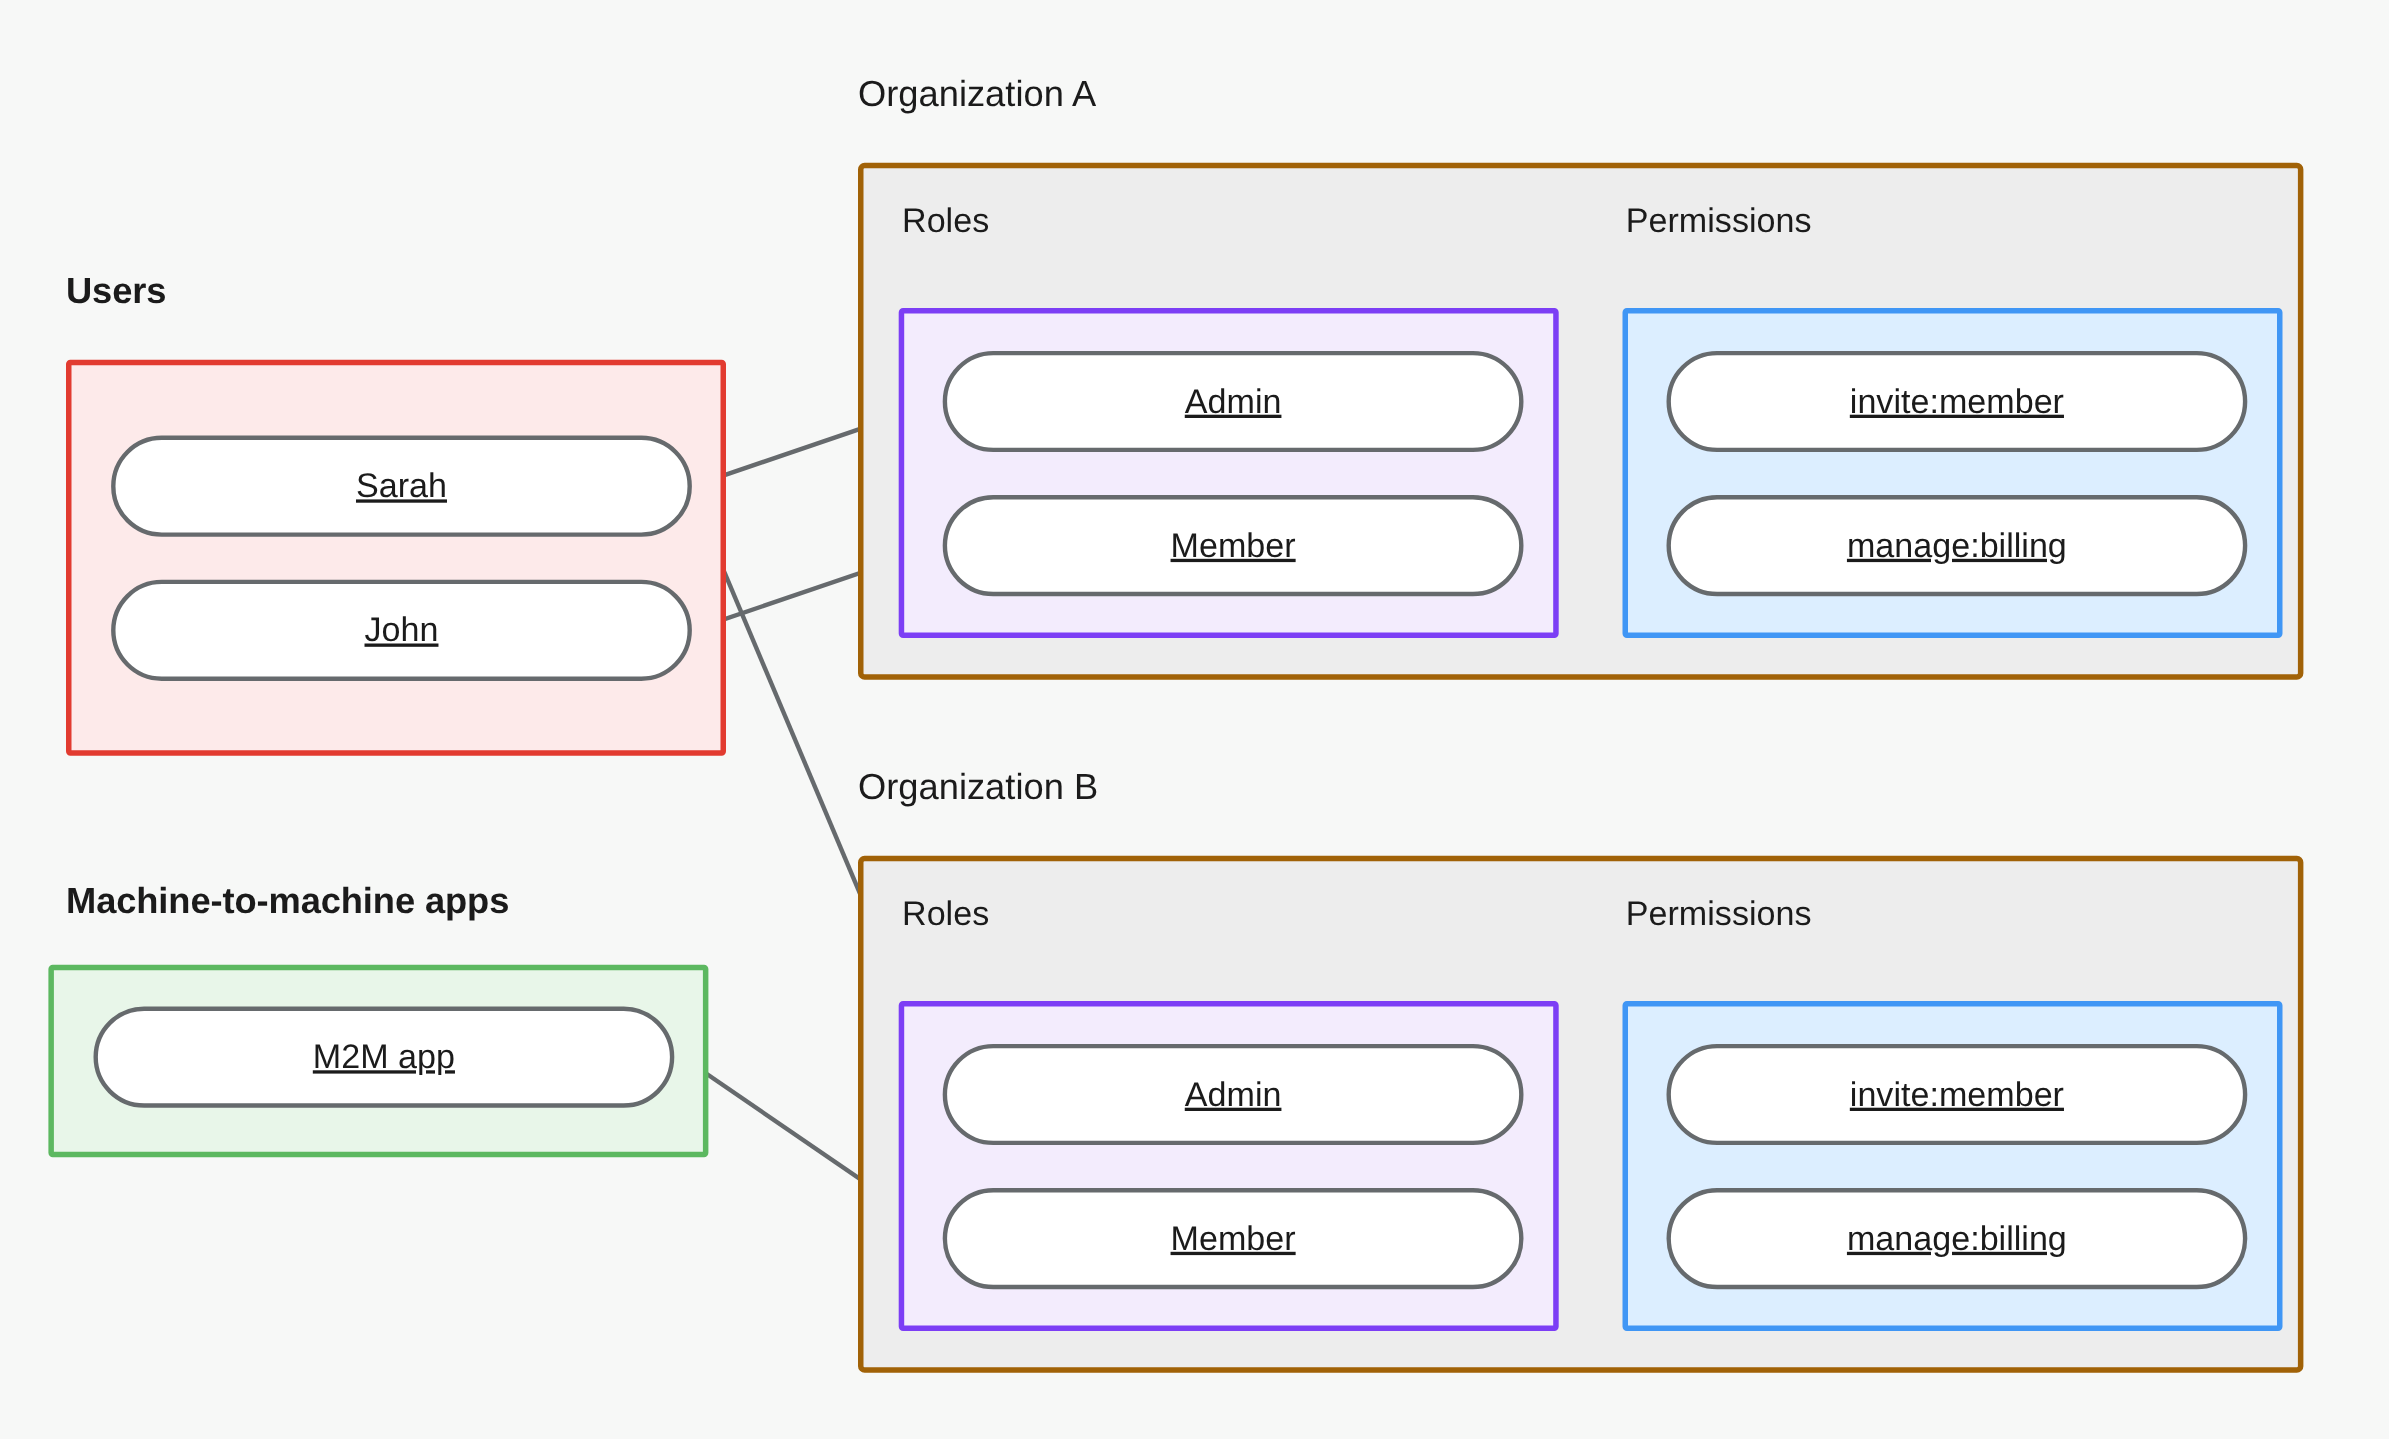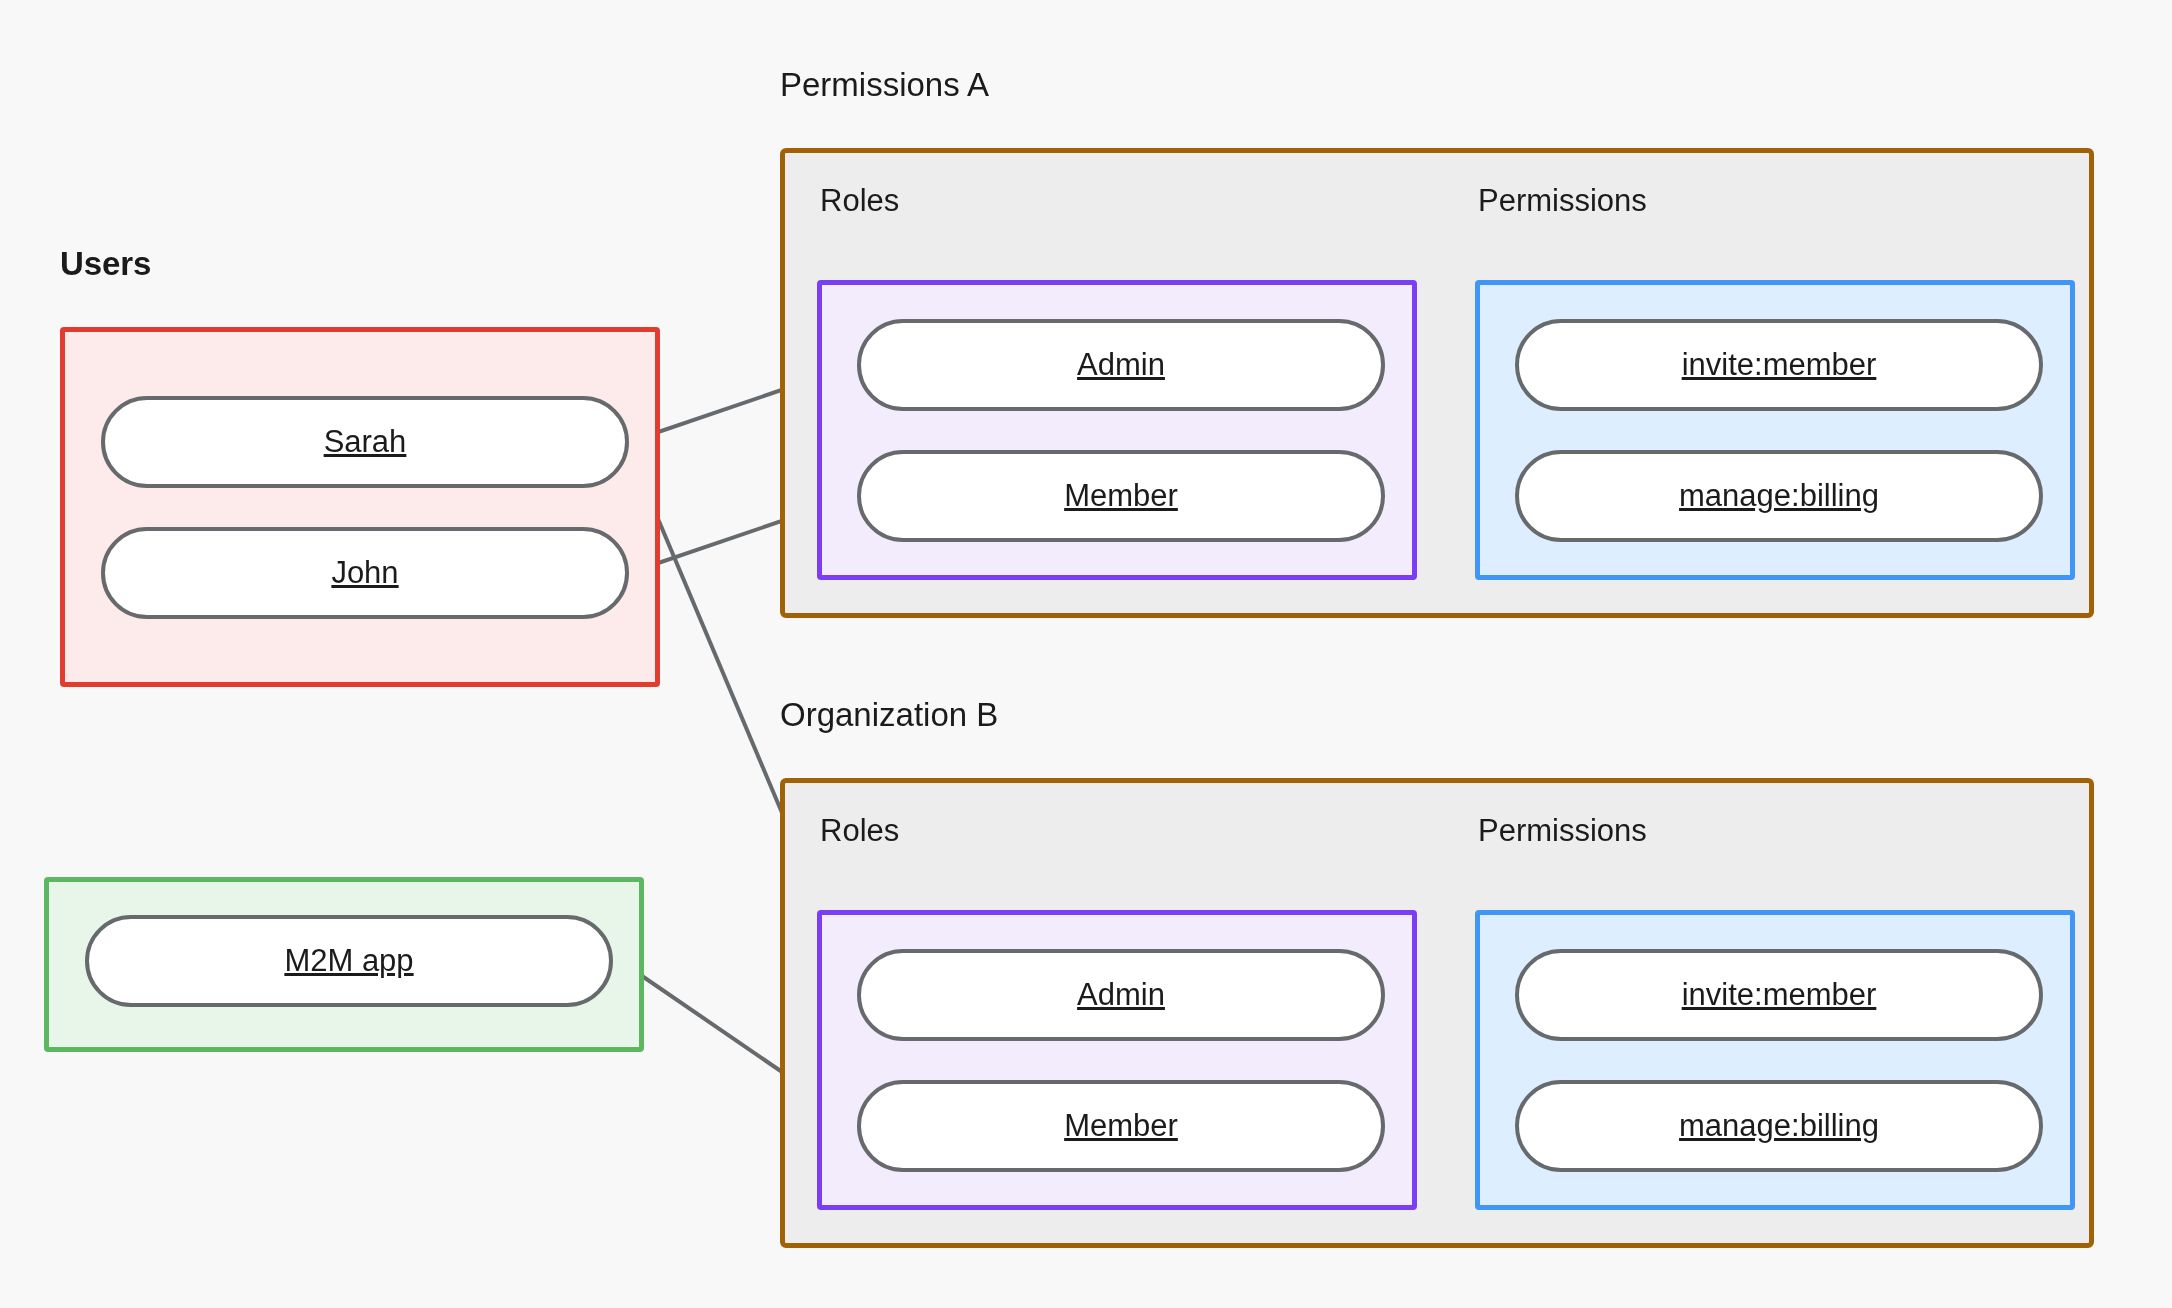--- a/index.html
+++ b/index.html
@@ -143,26 +143,27 @@
     <circle cx="1512" cy="1124" r="11"></circle>
   </svg>
 
   <div class="group-title" style="left:60px; top:245px;">Users</div>
 
   <div class="box box-users" style="left:60px; top:327px; width:600px; height:360px;">
     <div class="pill" style="left:36px; top:64px; width:528px; height:92px;">Sarah</div>
     <div class="pill" style="left:36px; top:195px; width:528px; height:92px;">John</div>
   </div>
 
+  <div class="group-title" style="left:60px; top:800px;">Machine-to-machine apps</div>
 
   <div class="box box-m2m" style="left:44px; top:877px; width:600px; height:175px;">
     <div class="pill" style="left:36px; top:33px; width:528px; height:92px;">M2M app</div>
   </div>
 
-  <div class="org-title" style="left:780px; top:66px;">Permissions A</div>
+  <div class="org-title" style="left:780px; top:66px;">Organization A</div>
 
   <div class="box box-org" style="left:780px; top:148px; width:1314px; height:470px;">
 
     <div class="sub-title" style="left:35px; top:30px;">Roles</div>
     <div class="sub-title" style="left:693px; top:30px;">Permissions</div>
 
     <div class="box box-roles" style="left:32px; top:127px; width:600px; height:300px;">
       <div class="pill" style="left:35px; top:34px; width:528px; height:92px;">Admin</div>
       <div class="pill" style="left:35px; top:165px; width:528px; height:92px;">Member</div>
     </div>

